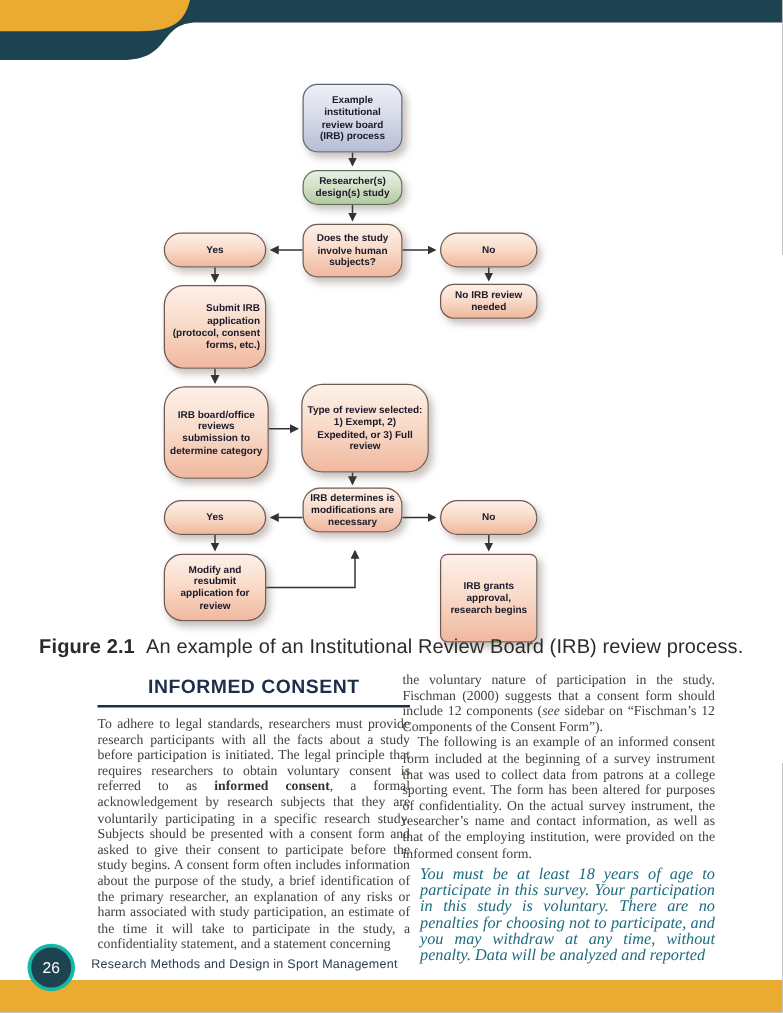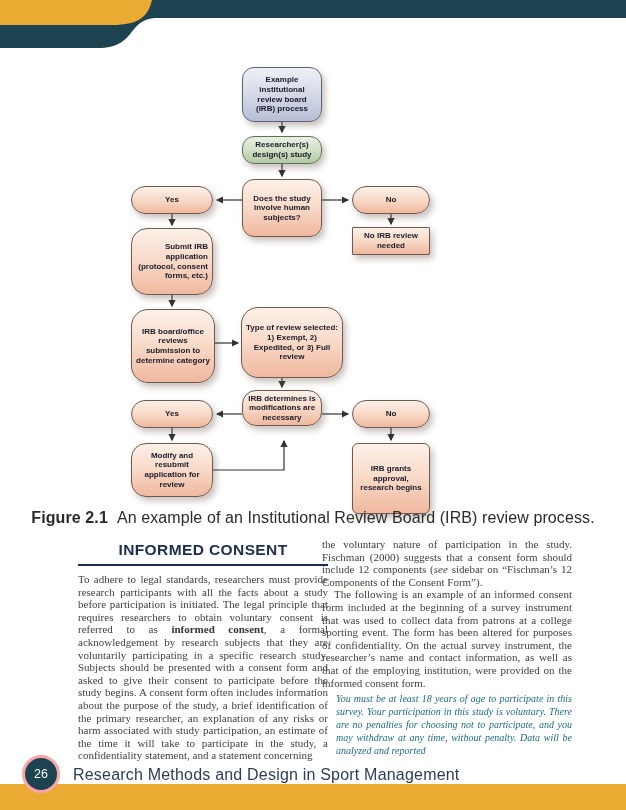--- a/index.html
+++ b/index.html
@@ -40,32 +40,32 @@
   }
   .heading-rule { border-top:2px solid #1c2e4a; margin-bottom:7px; }
   .body-text {
     font-family:"Liberation Serif", serif; font-size:11px; line-height:12.6px;
     color:#45413b; text-align:justify;
   }
   .body-text b { color:#38342e; }
   .p-indent { text-indent:12px; }
   .quote {
     font-family:"Liberation Serif", serif; font-style:italic;
-    font-size:10px; line-height:13px; color:#1d6b7e;
+    font-size:13px; line-height:13px; color:#1d6b7e;
     margin:3px 0 0 14px; text-align:justify;
   }
   
   .page-badge {
     position:absolute; left:22px; top:755px; width:38px; height:38px;
-    border-radius:50%; background:#1d4350; border:3px solid #fca5a5;
+    border-radius:50%; background:#1d4350; border:3px solid #14b8a6;
     display:flex; align-items:center; justify-content:center;
     color:#ffffff; font-size:12.5px; z-index:5;
   }
   .book-title {
-    position:absolute; left:73px; top:766px; font-size:16px;
+    position:absolute; left:73px; top:766px; font-size:10px;
     color:#2c3d53; letter-spacing:.2px;text-align:center;
   }
   .bottom-bar { position:absolute; left:0; top:784px; width:626px; height:26px; background:#e9ab32; }
 </style>
 </head>
 <body>
 
 <div class="page">
 
   <svg class="header-art" width="626" height="60" viewBox="0 0 626 60">
@@ -91,25 +91,25 @@
       <line class="arrow" x1="282" y1="378" x2="282" y2="387" marker-end="url(#ah)"></line>
       <line class="arrow" x1="242" y1="414" x2="217" y2="414" marker-end="url(#ah)"></line>
       <line class="arrow" x1="322" y1="414" x2="348" y2="414" marker-end="url(#ah)"></line>
       <line class="arrow" x1="172" y1="428" x2="172" y2="440" marker-end="url(#ah)"></line>
       <line class="arrow" x1="391" y1="428" x2="391" y2="440" marker-end="url(#ah)"></line>
       <polyline class="arrow" points="213,470 284,470 284,441" marker-end="url(#ah)"></polyline>
     </svg>
 
     <div class="node green" style="left:242px; top:136px; width:80px; height:28px; border-radius:12px;">Researcher(s) design(s) study</div>
     <div class="node blue" style="left:242px; top:67px;  width:80px; height:55px; border-radius:12px;">Example institutional review board (IRB) process</div>
-    <div class="node pink" style="left:242px; top:179px; width:80px; height:58px; border-radius:12px;">Does the study involve human subjects?</div>
+    <div class="node pink" style="left:242px; top:179px; width:80px; height:43px; border-radius:12px;">Does the study involve human subjects?</div>
     <div class="node pink" style="left:131px; top:186px; width:82px; height:28px; border-radius:14px;">Yes</div>
     <div class="node pink" style="left:352px; top:186px; width:78px; height:28px; border-radius:14px;">No</div>
     <div class="node pink" style="left:131px; top:228px; width:82px; height:67px; border-radius:16px;text-align:right;">Submit IRB application (protocol, consent forms, etc.)</div>
-    <div class="node pink" style="left:352px; top:227px; width:78px; height:28px; border-radius:1px;">No IRB review needed</div>
+    <div class="node pink" style="left:352px; top:227px; width:78px; height:28px; border-radius:11px;">No IRB review needed</div>
     <div class="node pink" style="left:131px; top:309px; width:84px; height:74px; border-radius:17px;">IRB board/office reviews submission to determine category</div>
     <div class="node pink" style="left:241px; top:307px; width:102px; height:71px; border-radius:17px;">Type of review selected: 1) Exempt, 2) Expedited, or 3) Full review</div>
     <div class="node pink" style="left:242px; top:390px; width:80px; height:36px; border-radius:14px;">IRB determines is modifications are necessary</div>
     <div class="node pink" style="left:131px; top:400px; width:82px; height:28px; border-radius:14px;">Yes</div>
     <div class="node pink" style="left:352px; top:400px; width:78px; height:28px; border-radius:14px;">No</div>
     <div class="node pink" style="left:131px; top:443px; width:82px; height:54px; border-radius:15px;text-align:center;">Modify and resubmit application for review</div>
     <div class="node pink" style="left:352px; top:443px; width:78px; height:71px; border-radius:6px;">IRB grants approval, research begins</div>
   </div>
 
   <div class="caption">

